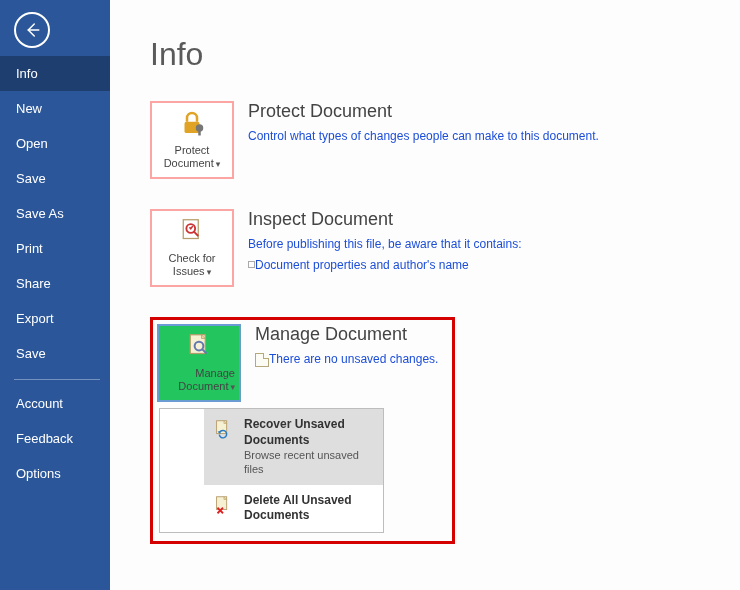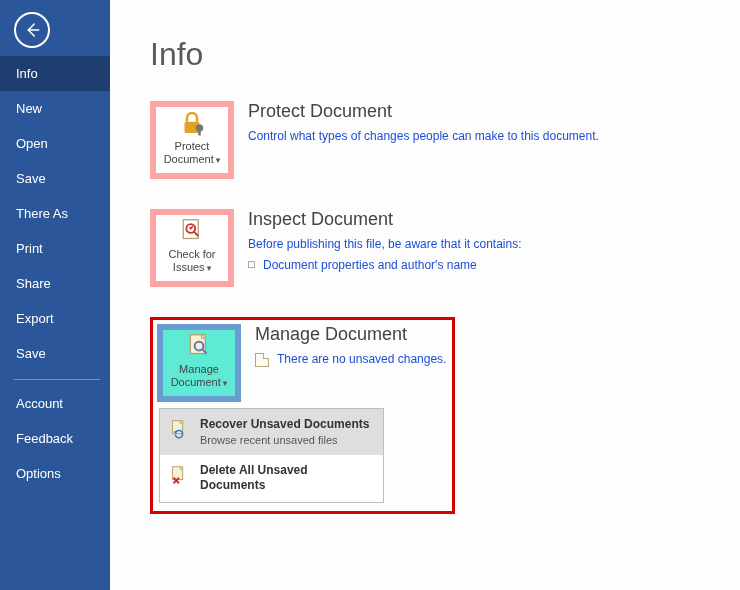--- a/index.html
+++ b/index.html
@@ -54,21 +54,21 @@
   }
 
   .section-row {
     display: flex;
     align-items: flex-start;
     margin-bottom: 30px;
     position: relative;
   }
   .tile {
     width: 84px; height: 78px;
-    border: 6px solid #fca5a5;
+    border: 2px solid #fca5a5;
     display: flex; flex-direction: column;
     align-items: center; justify-content: flex-end;
     padding-bottom: 6px;
     background: #ffffff;
     font-size: 11px;
     text-align: center;
     color: #444;
     cursor: pointer;
     position: relative;
     line-height: 1.25;
@@ -85,49 +85,50 @@
     font-size: 18px;
     color: #444;
     font-weight: 400;
     margin-bottom: 6px;
   }
   .section-text {
     font-size: 12px;
     color: #1d4ed8;
     line-height: 1.45;
   }
-  .bullet-row { display: flex; align-items: flex-start; gap: 8px; margin-top: 4px; }
+  .bullet-row { display: flex; align-items: flex-start; margin-top: 4px; }
   .bullet-box { width: 7px; height: 7px; border: 1px solid #aaa; margin-top: 4px; flex-shrink: 0; }
   .doc-iconette {
     width: 14px; height: 14px; border: 1px solid #b5a87a;
     position: relative; margin-top: 2px; flex-shrink: 0;
     background: #fcfcf4;
   }
   .doc-iconette::after {
     content: ''; position: absolute; right: -1px; top: -1px;
     width: 5px; height: 5px; background: #fcfcf4;
     border-left: 1px solid #b5a87a; border-bottom: 1px solid #b5a87a;
   }
 
   
   .highlight-box {
     border: 3px solid #d50000;
     padding: 4px 4px 8px 4px;
     width: 305px;
   }
   .highlight-box .section-row { margin-bottom: 0; }
-  .tile.selected-blue { background: #5eead4; border-color: #6a9bd1; }
+  .tile.selected-blue { background: #22c55e; border-color: #6a9bd1; text-align: right; }
 
   
   .dropdown {
     margin-top: 6px;
     width: 225px;
     border: 1px solid #bdbdbd;
     background: #ffffff;
     margin-left: 2px;
+    padding-left: 44px;
   }
   .dd-item {
     display: flex;
     align-items: flex-start;
     gap: 10px;
     padding: 8px 10px 8px 8px;
     cursor: pointer;
   }
   .dd-item.active { background: #dedede; }
   .dd-icon { width: 22px; height: 24px; flex-shrink: 0; display:flex; align-items:center; justify-content:center; }
@@ -144,21 +145,21 @@
     <div class="back-circle">
       <svg viewBox="0 0 24 24" fill="none" stroke-width="2" stroke-linecap="round" stroke-linejoin="round">
           <polyline points="15 4 7 12 15 20"></polyline>
           <line x1="7" y1="12" x2="21" y2="12"></line>
         </svg>
     </div>
     <div class="nav-item selected"><span>Info</span></div>
     <div class="nav-item"><span>New</span></div>
     <div class="nav-item"><span>Open</span></div>
     <div class="nav-item"><span>Save</span></div>
-    <div class="nav-item"><span>There As</span></div>
+    <div class="nav-item"><span>Save As</span></div>
     <div class="nav-item"><span>Print</span></div>
     <div class="nav-item"><span>Share</span></div>
     <div class="nav-item"><span>Export</span></div>
     <div class="nav-item"><span>Save</span></div>
     <hr class="nav-divider">
     <div class="nav-item"><span>Account</span></div>
     <div class="nav-item"><span>Feedback</span></div>
     <div class="nav-item"><span>Options</span></div>
   </div>
 

